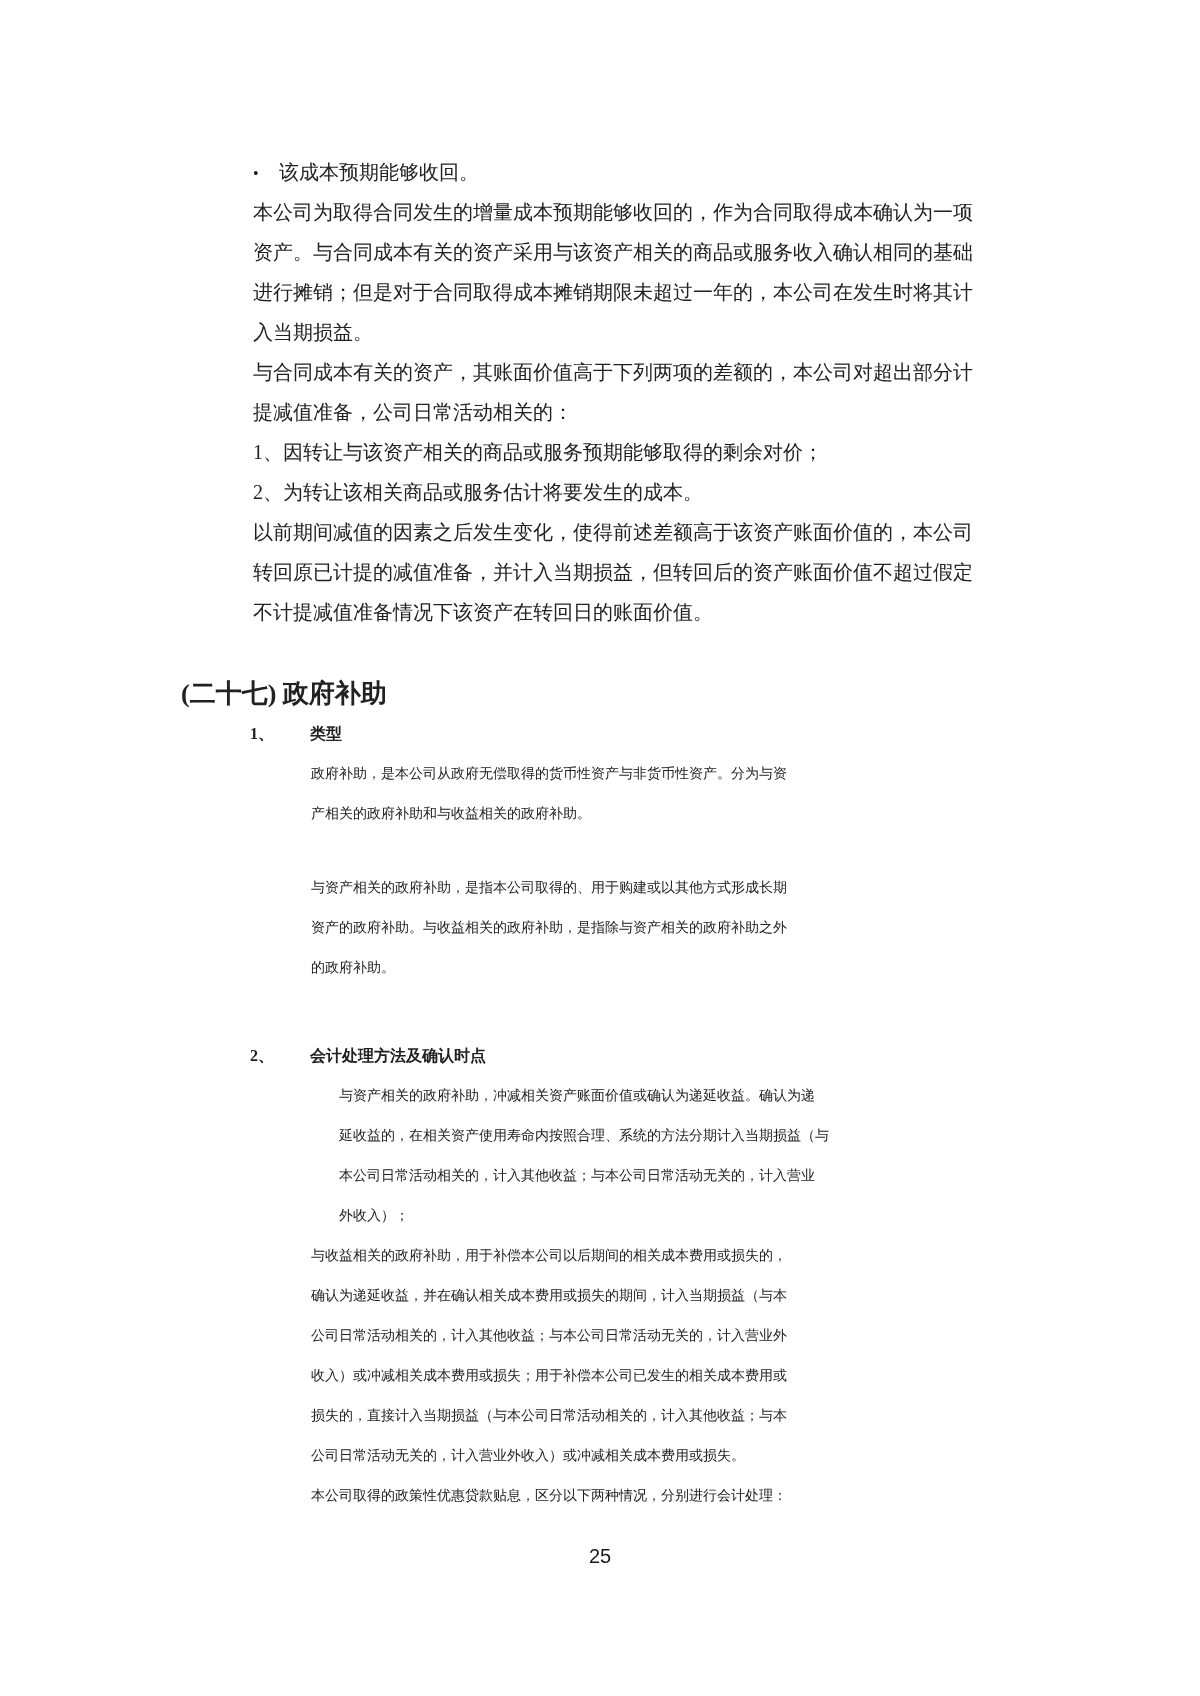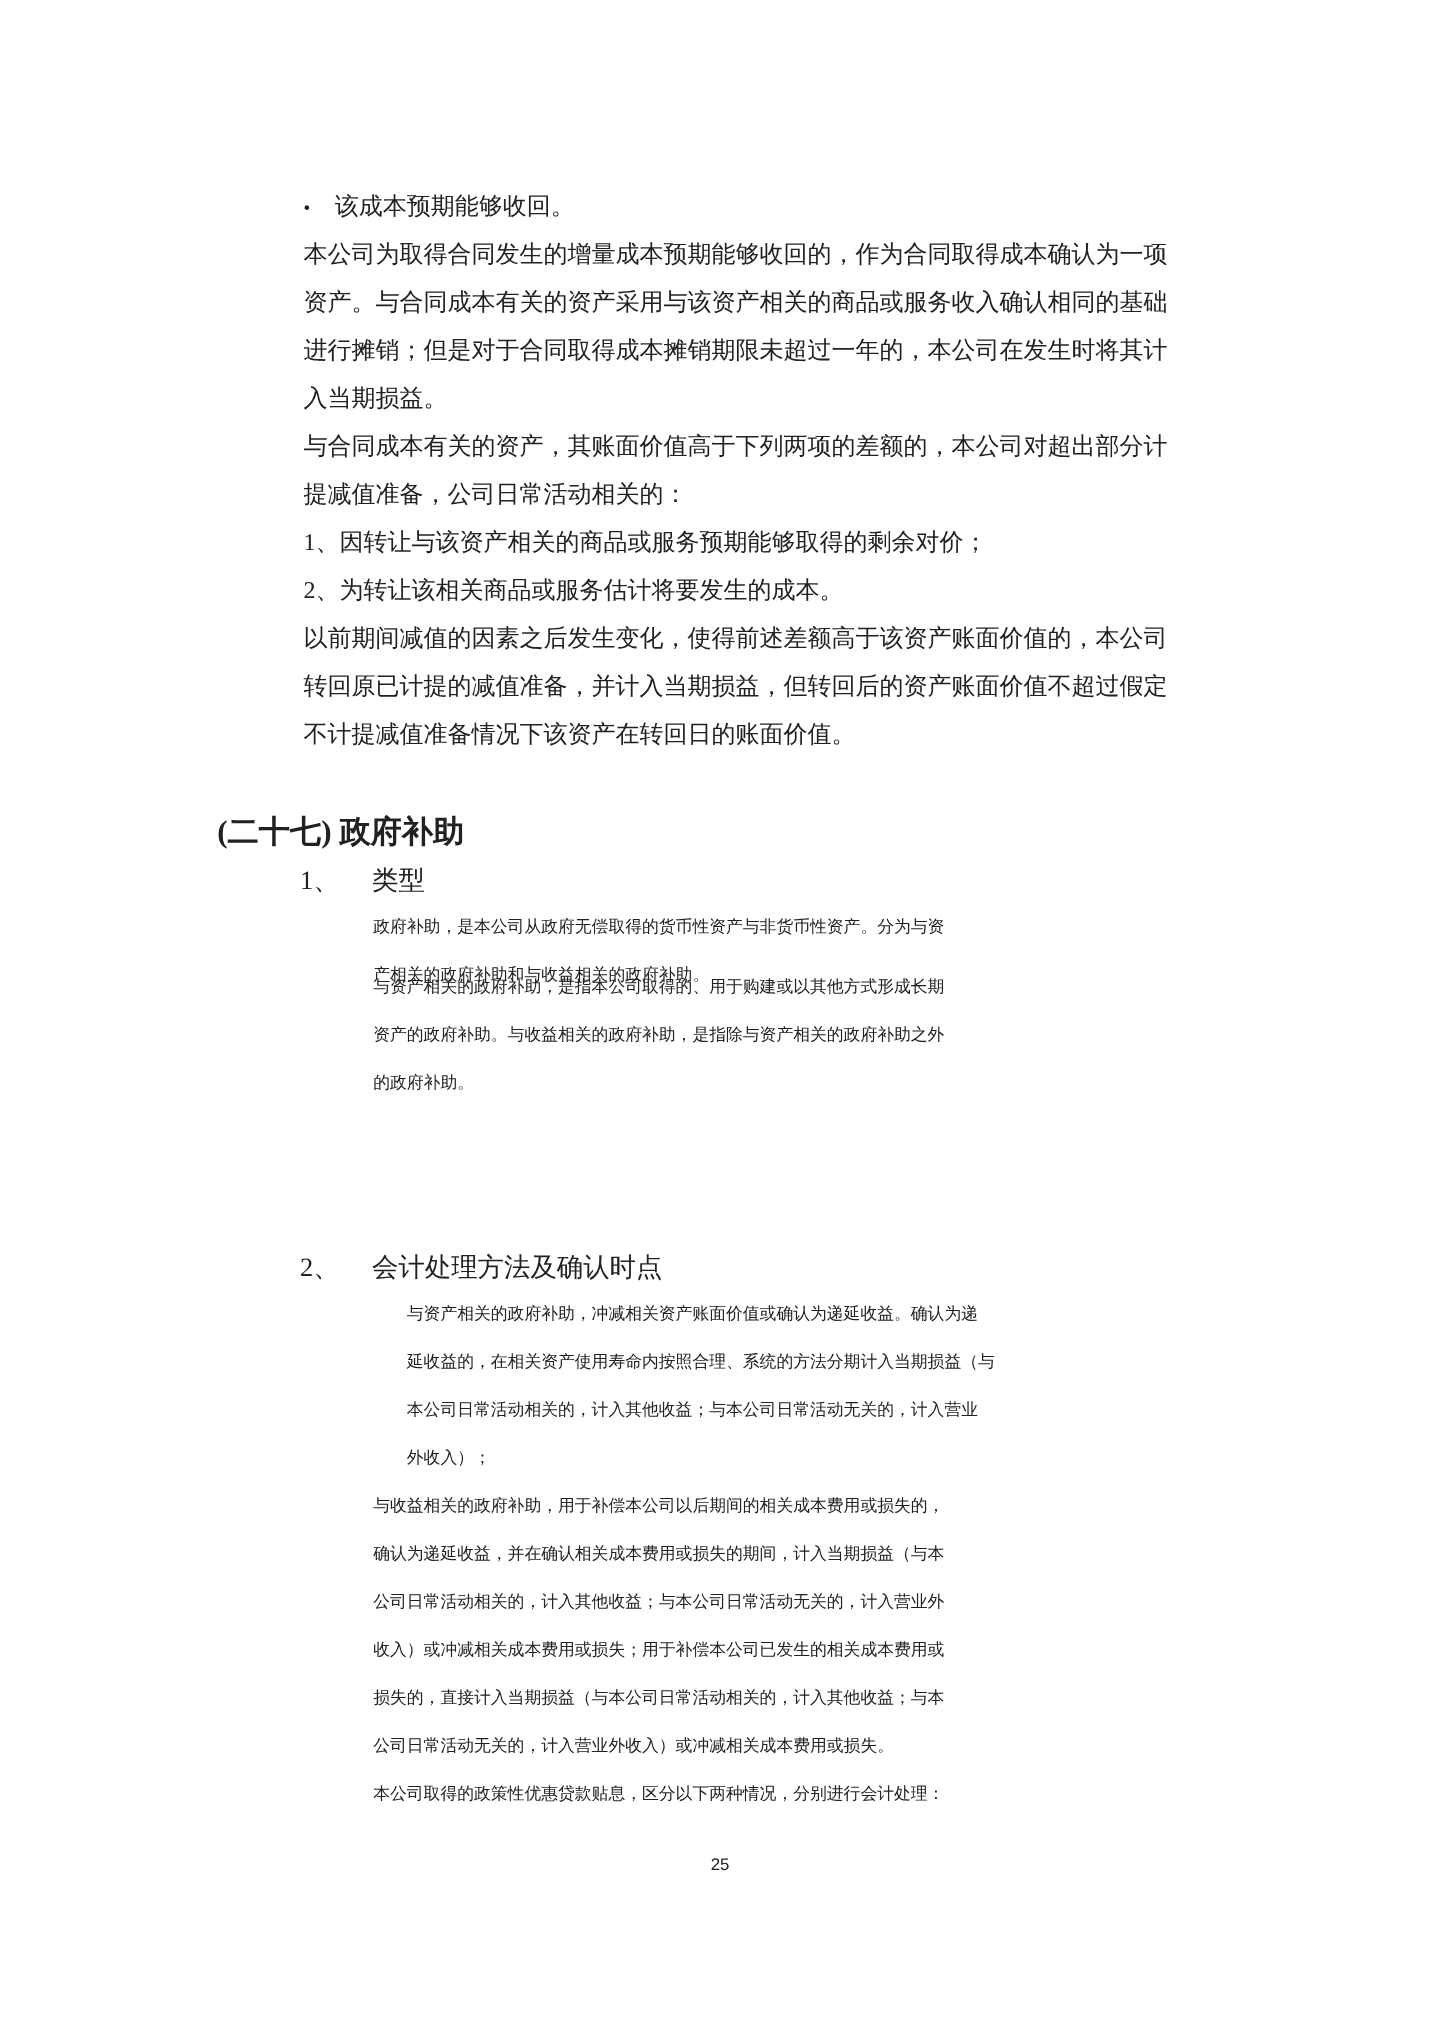--- a/index.html
+++ b/index.html
@@ -32,34 +32,34 @@
   }
   .section-heading {
     left: 181px;
     font-size: 26px;
     font-weight: bold;
     line-height: 40px;
     white-space: nowrap;
   }
   .numbered-heading {
     left: 250px;
-    font-size: 22px;
-    font-weight: normal;
+    font-size: 16px;
+    font-weight: bold;
     line-height: 40px;
     white-space: nowrap;
   }
   .numbered-heading .num { display: inline-block; width: 60px; }
   .page-number {
     position: absolute;
     top: 1545px;
     left: 0;
     width: 1200px;
     text-align: center;
     font-family: "Liberation Sans", "DejaVu Sans", sans-serif;
-    font-size: 14px;
+    font-size: 20px;
     color: #1a1a1a;
   }
 </style>
 </head>
 <body>
 
 <div class="page">
   <div id="doc">
       <div class="block bullet b-main" style="top: 152px;">
         <div class="line">
@@ -85,21 +85,21 @@
         <div class="line">以前期间减值的因素之后发生变化，使得前述差额高于该资产账面价值的，本公司</div>
         <div class="line">转回原已计提的减值准备，并计入当期损益，但转回后的资产账面价值不超过假定</div>
         <div class="line">不计提减值准备情况下该资产在转回日的账面价值。</div>
       </div>
       <div class="block section-heading" style="top: 674px;">(二十七) 政府补助</div>
       <div class="block numbered-heading" style="top: 714px;"><span class="num">1、</span><span class="title">类型</span></div>
       <div class="block para b-sub" style="top: 754px;">
         <div class="line">政府补助，是本公司从政府无偿取得的货币性资产与非货币性资产。分为与资</div>
         <div class="line">产相关的政府补助和与收益相关的政府补助。</div>
       </div>
-      <div class="block para b-sub" style="top: 804px;">
+      <div class="block para b-sub" style="top: 868px;">
         <div class="line">与资产相关的政府补助，是指本公司取得的、用于购建或以其他方式形成长期</div>
         <div class="line">资产的政府补助。与收益相关的政府补助，是指除与资产相关的政府补助之外</div>
         <div class="line">的政府补助。</div>
       </div>
       <div class="block numbered-heading" style="top: 1036px;"><span class="num">2、</span><span class="title">会计处理方法及确认时点</span></div>
       <div class="block para b-sub" style="top: 1076px; margin-left: 28px;">
         <div class="line">与资产相关的政府补助，冲减相关资产账面价值或确认为递延收益。确认为递</div>
         <div class="line">延收益的，在相关资产使用寿命内按照合理、系统的方法分期计入当期损益（与</div>
         <div class="line">本公司日常活动相关的，计入其他收益；与本公司日常活动无关的，计入营业</div>
         <div class="line">外收入）；</div>

